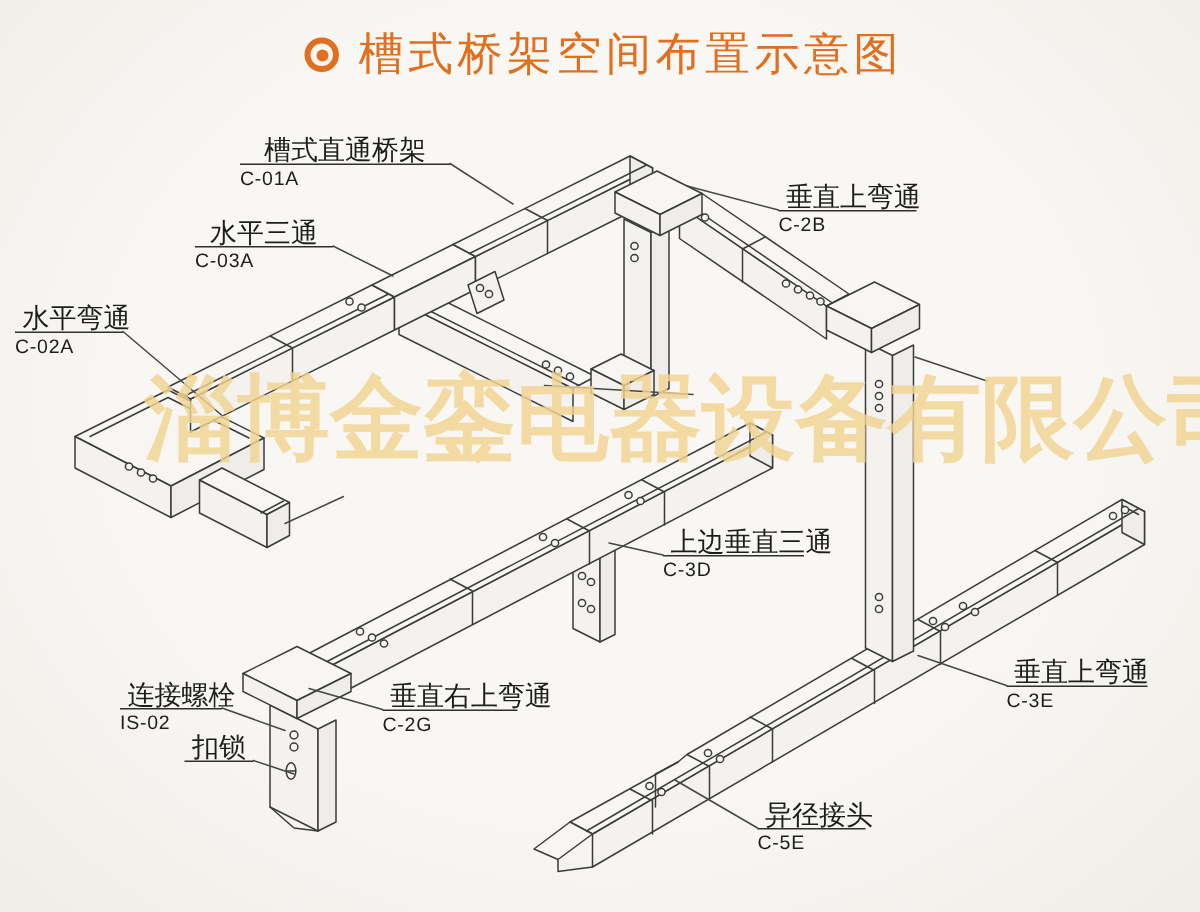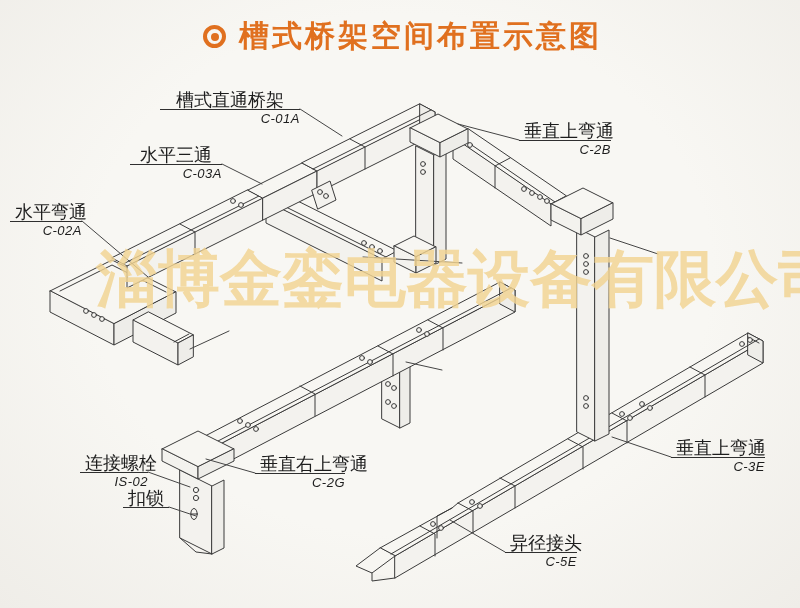--- a/index.html
+++ b/index.html
@@ -13,38 +13,37 @@
   }
   .title .bullet{
     width:15px;height:15px;border-radius:50%;
     border:4px solid #e0701f;position:relative;flex:0 0 auto;
   }
   .title .bullet::after{
     content:"";position:absolute;left:3.5px;top:3.5px;width:8px;height:8px;
     border-radius:50%;background:#e0701f;
   }
   .title .title-text{
-    font-size:30px;font-weight:bold;color:#e0701f;letter-spacing:3px;white-space:nowrap;
+    font-size:30px;font-weight:normal;color:#e0701f;letter-spacing:3px;white-space:nowrap;
   }
   svg{position:absolute;left:0;top:0;}
   .watermark{
     position:absolute;left:48px;top:246px;width:720px;
     font-family:"DejaVu Serif",serif;font-weight:bold;font-size:62px;line-height:66px;
     color:#f2d492;opacity:.82;white-space:nowrap;letter-spacing:0;
     z-index:3;pointer-events:none;margin-left:48px;
   }
   .callout{position:absolute;z-index:4;}
   .c-name{
     font-size:18px;line-height:16px;color:#1d1d1d;text-align:center;white-space:nowrap;
     border-bottom:1.5px solid #2f2f2f;padding:0 5px 1px;
   }
   .c-code{
-    font-size:13px;line-height:15px;color:#1d1d1d;text-align:right;padding-top:1px;
+    font-size:13px;line-height:15px;color:#1d1d1d;text-align:left;padding-top:1px;
     letter-spacing:.5px;
-    font-style:italic;
   }
   .c-code:empty{display:none;}
 </style>
 </head>
 <body>
 
 <div class="stage">
 
   <div class="title">
     <span class="bullet"></span>
@@ -249,20 +248,24 @@
     <div class="c-code">C-03A</div>
   </div>
   <div class="callout" style="left:10px;top:204px;width:72px">
     <div class="c-name">水平弯通</div>
     <div class="c-code">C-02A</div>
   </div>
   <div class="callout" style="left:519px;top:123px;width:92px">
     <div class="c-name">垂直上弯通</div>
     <div class="c-code">C-2B</div>
   </div>
+  <div class="callout" style="left:442px;top:353px;width:94px">
+    <div class="c-name">上边垂直三通</div>
+    <div class="c-code">C-3D</div>
+  </div>
   <div class="callout" style="left:671px;top:440px;width:94px">
     <div class="c-name">垂直上弯通</div>
     <div class="c-code">C-3E</div>
   </div>
   <div class="callout" style="left:505px;top:535px;width:72px">
     <div class="c-name">异径接头</div>
     <div class="c-code">C-5E</div>
   </div>
   <div class="callout" style="left:80px;top:455px;width:68px">
     <div class="c-name">连接螺栓</div>

